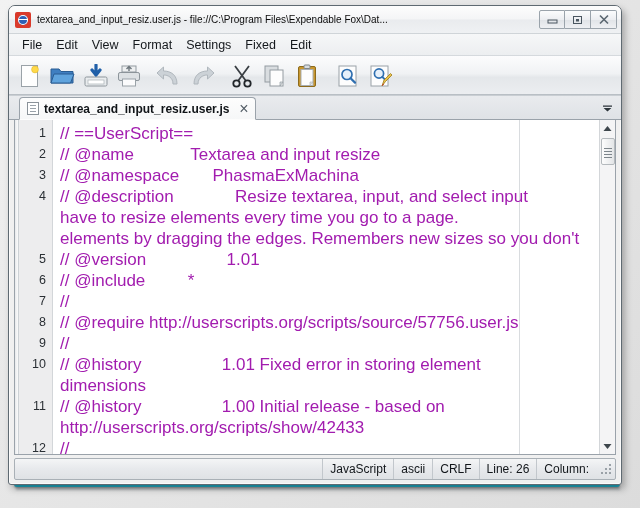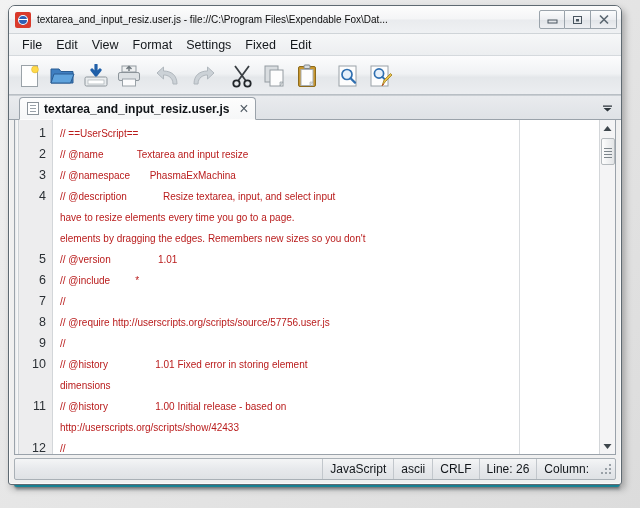--- a/index.html
+++ b/index.html
@@ -206,21 +206,21 @@
     padding: 3px 0 0 7px;
     overflow: hidden;
     position: relative;
   }
   #margin-line {
     position: absolute; left: 466px; top: 0; bottom: 0;
     width: 1px; background: #d9dcdf;
   }
   .cline {
     font-family: "Liberation Sans", sans-serif;
-    font-size: 10px; color: #b91c1c;
+    font-size: 17px; color: #a21caf;
     line-height: 21px; height: 21px;
     white-space: pre;
     position: relative; z-index: 1;
   }
 
   
   #vscroll {
     width: 16px; flex: 0 0 16px;
     background: #f4f4f5;
     border-left: 1px solid #d3d6d9;

